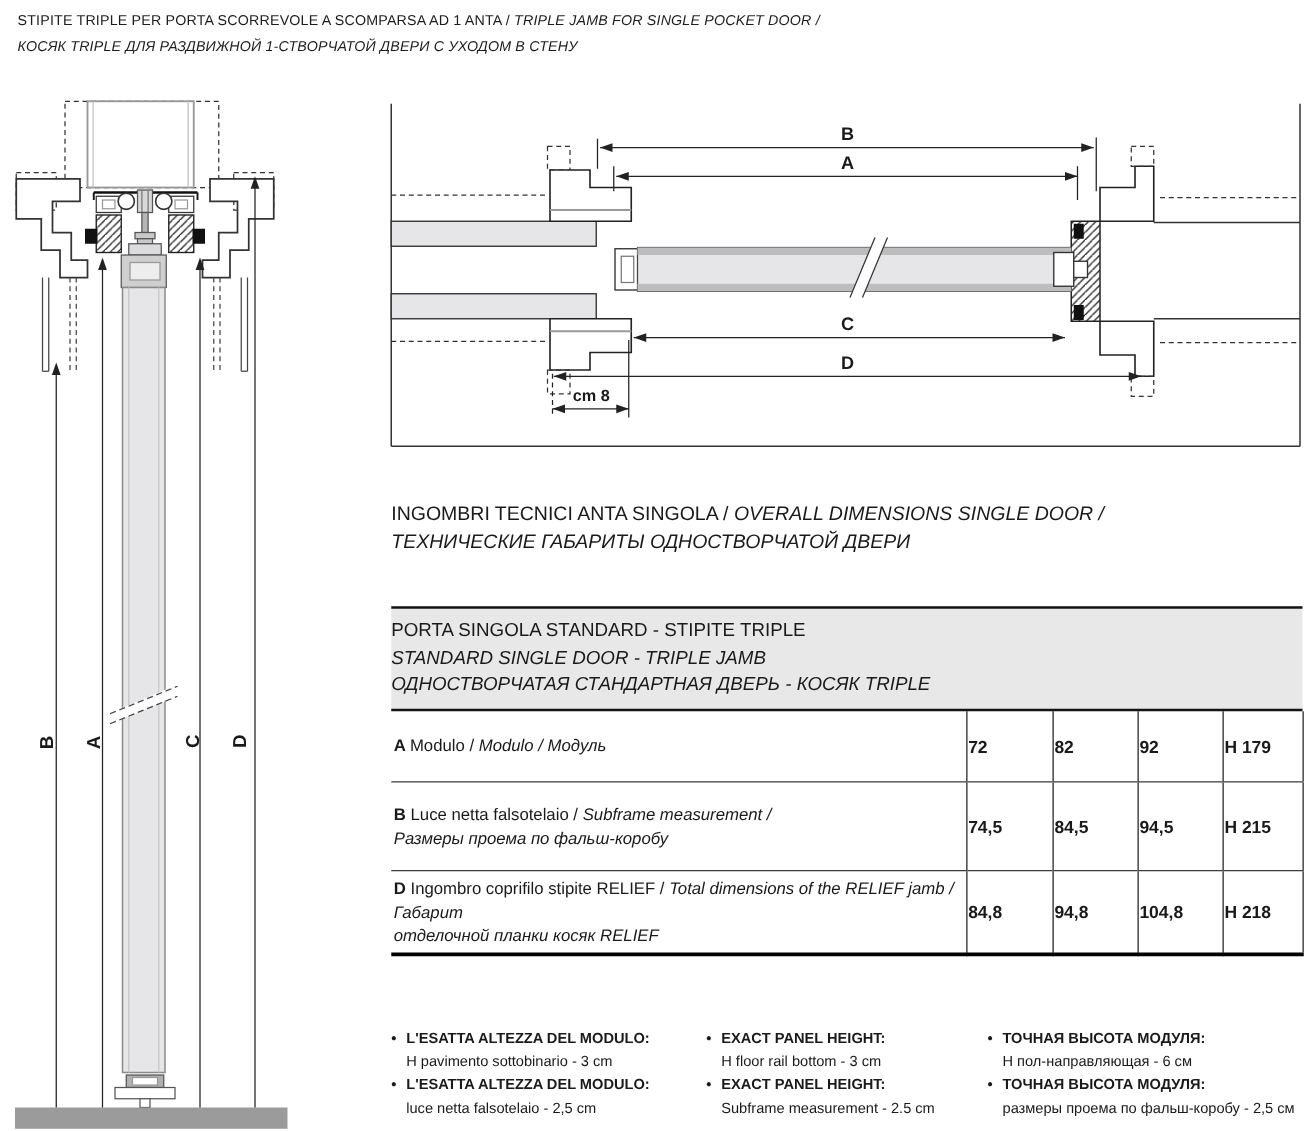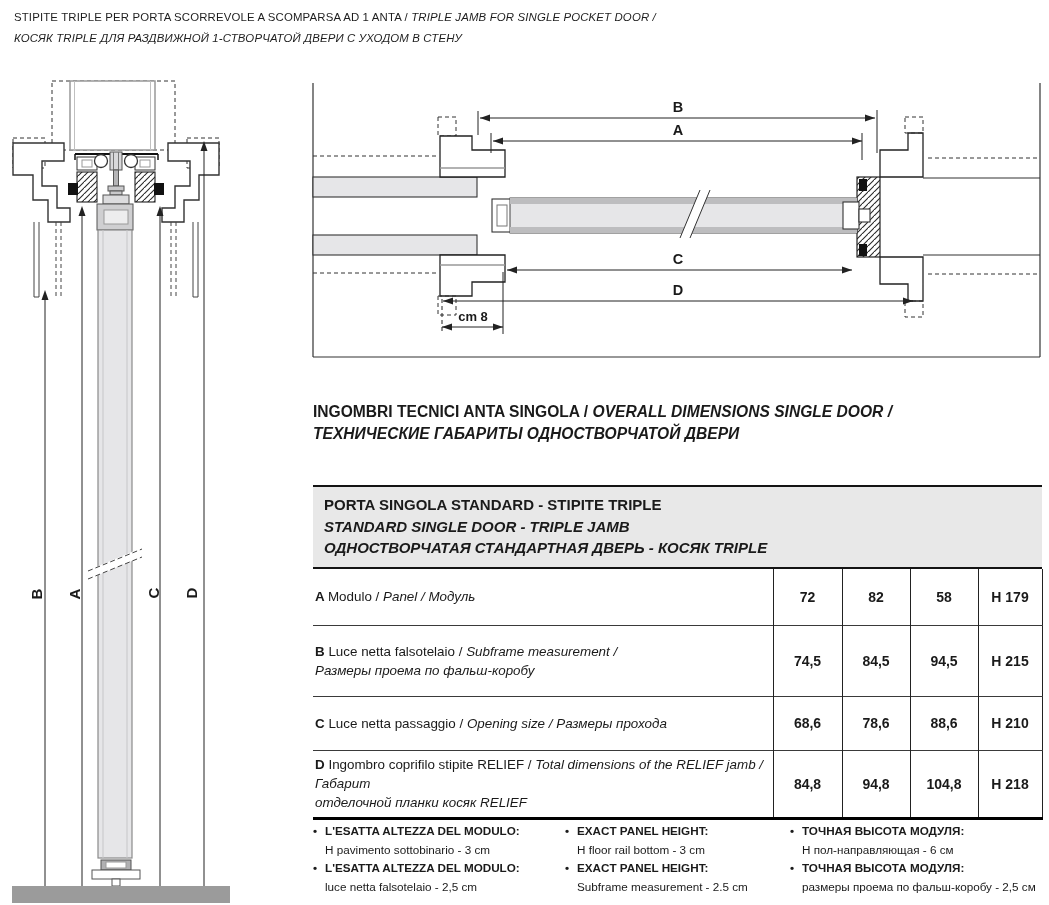--- a/index.html
+++ b/index.html
@@ -5,32 +5,32 @@
   html,body{margin:0;padding:0;}
   body{
     width:1049px;height:905px;position:relative;background:#ffffff;
     font-family:"Liberation Sans", sans-serif;color:#1a1a1a;overflow:hidden;
   }
   .abs{position:absolute;}
   .it{font-style:italic;}
   
   .doc-header{top:7px;left:14px;font-size:11.4px;line-height:21px;letter-spacing:.15px;color:#1d1d1d;white-space:nowrap;}
   
-  .section-heading{top:401px;left:313px;width:730px;font-size:15.6px;font-weight:bold;line-height:21.5px;}
+  .section-heading{top:401px;left:313px;width:730px;font-size:15.6px;font-weight:normal;line-height:21.5px;}
   
   .table-wrap{top:485px;left:313px;width:729px;}
   .table-header{
     background:#e8e8e8;border-top:2px solid #141414;border-bottom:2px solid #141414;
-    padding:7px 11px 8px;font-size:15px;font-weight:bold;line-height:21.5px;
+    padding:7px 0 8px;font-size:15px;font-weight:normal;line-height:21.5px;
   }
   table.spec{border-collapse:collapse;width:100%;table-layout:fixed;border-bottom:3px solid #000;border-right:1.5px solid #222;}
   table.spec td{vertical-align:middle;}
   td.desc{font-size:13.4px;line-height:19px;padding:4px 6px 4px 2px;}
   td.desc b{font-weight:bold;}
-  td.val{font-size:14px;font-weight:bold;text-align:center;border-left:1.4px solid #222;}
+  td.val{font-size:14px;font-weight:bold;border-left:1.4px solid #222;}
   table.spec tr + tr td{border-top:1.3px solid #3a3a3a;}
   table.spec tr:nth-child(1) td{height:48px;}
   table.spec tr:nth-child(2) td{height:62px;}
   table.spec tr:nth-child(3) td{height:45px;}
   table.spec tr:nth-child(4) td{height:58px;}
   
   .footnotes{top:822px;left:313px;width:736px;display:flex;}
   .fn-col{font-size:11.7px;line-height:18.5px;}
   .fn-col-it{width:252px;}
   .fn-col-en{width:225px;}
@@ -254,39 +254,32 @@
   <table class="spec">
     <colgroup>
       <col style="width:460px">
         <col style="width:69px">
         <col style="width:68px">
         <col style="width:68px">
         <col style="width:64px">
     </colgroup>
     <tbody>
         <tr>
-          <td class="desc"><b>A </b><span>Modulo / </span><span class="it">Panel / Модуль</span></td>
+          <td class="desc"><b>A </b><span>Modulo / </span><span class="it">Modulo / Модуль</span></td>
           <td class="val">72</td>
           <td class="val">82</td>
-          <td class="val">58</td>
+          <td class="val">92</td>
           <td class="val">H 179</td>
         </tr>
         <tr>
           <td class="desc"><b>B </b><span>Luce netta falsotelaio / </span><span class="it">Subframe measurement /</span><br><span class="it">Размеры проема по фальш-коробу</span></td>
           <td class="val">74,5</td>
           <td class="val">84,5</td>
           <td class="val">94,5</td>
           <td class="val">H 215</td>
-        </tr>
-        <tr>
-          <td class="desc"><b>C </b><span>Luce netta passaggio / </span><span class="it">Opening size / Размеры прохода</span></td>
-          <td class="val">68,6</td>
-          <td class="val">78,6</td>
-          <td class="val">88,6</td>
-          <td class="val">H 210</td>
         </tr>
         <tr>
           <td class="desc"><b>D </b><span>Ingombro coprifilo stipite RELIEF / </span><span class="it">Total dimensions of the RELIEF jamb / Габарит</span><br><span class="it">отделочной планки косяк RELIEF</span></td>
           <td class="val">84,8</td>
           <td class="val">94,8</td>
           <td class="val">104,8</td>
           <td class="val">H 218</td>
         </tr>
       </tbody>
   </table>

